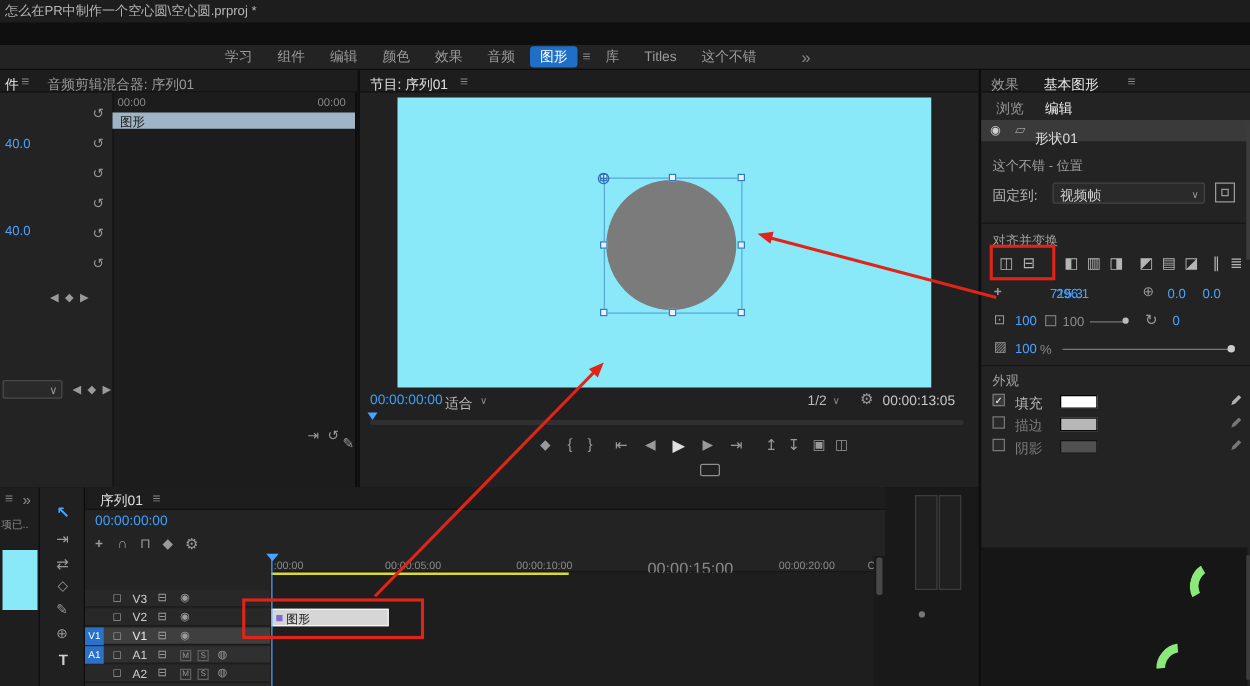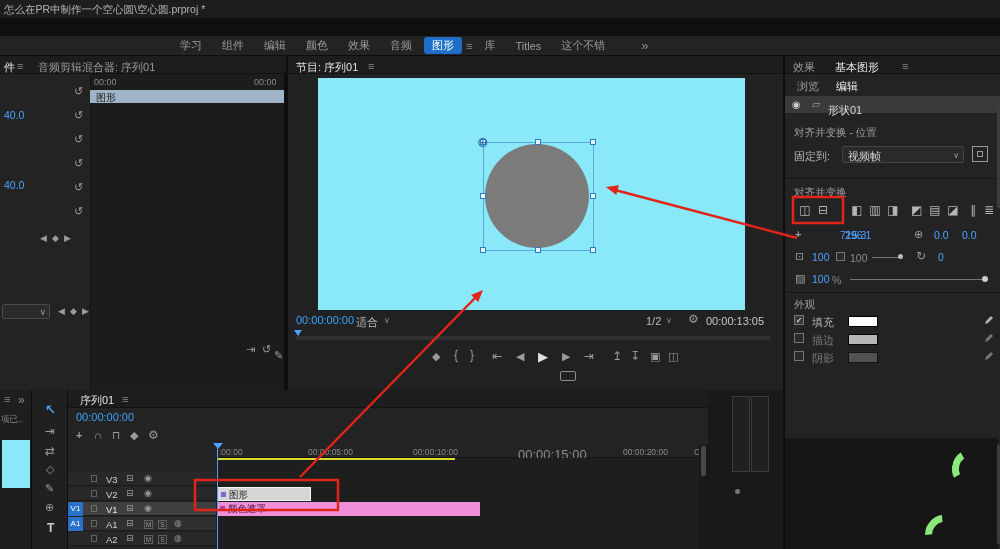--- a/index.html
+++ b/index.html
@@ -135,21 +135,21 @@
   <span class="ab dim" style="left:902px;top:60px">≡</span>
 
   <span class="ab" style="left:797px;top:79px;color:#9a9a9a">浏览</span>
   <span class="ab" style="left:836px;top:79px;color:#efefef;border-bottom:2px solid #cfcfcf;padding-bottom:2px">编辑</span>
 
   <div class="ab" style="left:785px;top:96px;width:215px;height:17px;background:#3a3a3a"></div>
   <span class="ab" style="left:792px;top:99px;color:#cfcfcf;font-size:10px">◉</span>
   <span class="ab ic" style="left:812px;top:99px">▱</span>
   <span class="ab" style="left:828px;top:103px;color:#dcdcdc">形状01</span>
 
-  <span class="ab" style="left:794px;top:126px;color:#a0a0a0;font-size:10.5px">对齐并变换 - 位置</span>
+  <span class="ab" style="left:794px;top:126px;color:#a0a0a0;font-size:10.5px">这个不错 - 位置</span>
   <span class="ab" style="left:794px;top:149px;color:#b8b8b8">固定到:</span>
   <div class="ab" style="left:842px;top:146px;width:122px;height:17px;background:#2a2a2a;border:1px solid #444;border-radius:2px">
     <span style="position:absolute;left:5px;top:2px;color:#cfcfcf">视频帧</span>
     <span style="position:absolute;right:4px;top:4px;color:#9a9a9a;font-size:8px">∨</span>
   </div>
   <div class="ab" style="left:972px;top:146px;width:16px;height:16px;border:1px solid #9a9a9a;display:flex;align-items:center;justify-content:center">
     <div style="width:6px;height:6px;border:1px solid #9a9a9a"></div>
   </div>
   <div class="ab" style="left:785px;top:178px;width:215px;height:1px;background:#161616"></div>
 
@@ -295,24 +295,20 @@
   </div>
   <div class="trow-h" style="left:68px;top:547px;width:148px;background:#282828">
     <span class="patch"></span>
 
   </div>
 
   <div class="ab" style="left:217px;top:487px;width:94px;height:14px;background:#d6d6d6;border:1px solid #f5f5f5">
     <span class="chip" style="background:#8468d8"></span>
     <span style="position:absolute;left:11px;top:1px;color:#1c1c1c;font-size:9.5px">图形</span>
   </div>
-  <div class="ab" style="left:217px;top:502px;width:263px;height:14px;background:#ef8ed9">
-    <span class="chip" style="background:#b03e92"></span>
-    <span style="position:absolute;left:11px;top:1px;color:#441537;font-size:9.5px">颜色遮罩</span>
-  </div>
 
   <div class="ab" style="left:217px;top:445px;width:1px;height:104px;background:#4aa3ff"></div>
   <div class="ab" style="left:213px;top:443px;width:0;height:0;border-left:5px solid transparent;border-right:5px solid transparent;border-top:6px solid #4aa3ff"></div>
 
   <div class="ab" style="left:699px;top:445px;width:9px;height:104px;background:#191919">
     <div style="position:absolute;left:2px;top:1px;width:5px;height:30px;background:#484848;border-radius:2px"></div>
   </div>
 
   <div class="ab" style="left:708px;top:390px;width:75px;height:159px;background:#191919"></div>
   <div class="ab" style="left:732px;top:396px;width:18px;height:76px;background:#202020;border:1px solid #3c3c3c"></div>

